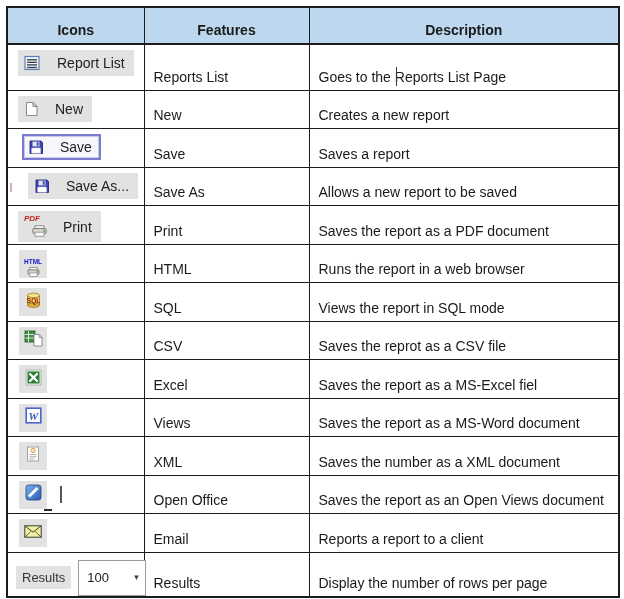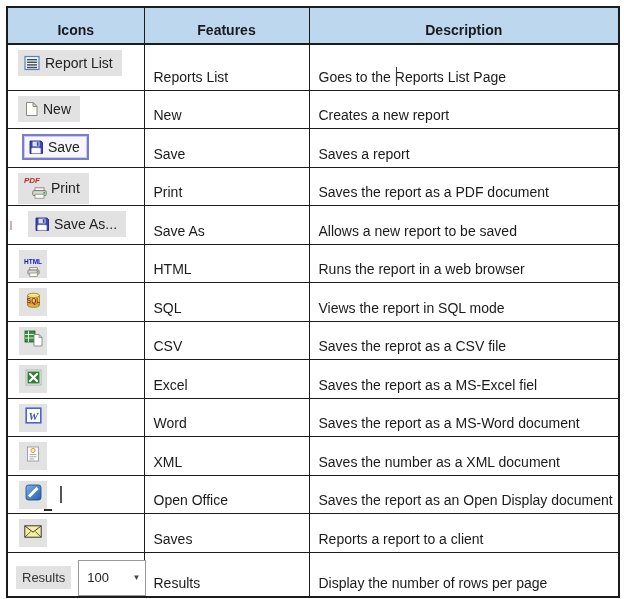--- a/index.html
+++ b/index.html
@@ -42,21 +42,21 @@
   td.feature-cell, td.desc-cell {
     vertical-align: bottom;
     padding: 0 0 5px 9px;
     font-size: 14px;
     position: relative;
   }
   
   .tool-button {
     display: inline-flex;
     align-items: center;
-    gap: 4px;
+    gap: 16px;
     background: #e2e2e2;
     border: 1px solid transparent;
     padding: 4px 8px 4px 5px;
     font-size: 14px;
     color: #222;
     line-height: 1;
     vertical-align: top;
   }
   .tool-button.focused {
     background: #f7f7fb;
@@ -177,20 +177,39 @@
             <span class="btn-label">Save</span>
           </div></td>
     <td class="feature-cell">
       <span>Save</span>
     </td>
     <td class="desc-cell">
       <span>Saves a report</span>
     </td>
   </tr>
       <tr>
+    <td class="icon-cell"><span class="sa-caret"></span><div class="tool-button" style="margin-left:12px">
+            <span class="btn-icon">
+              <svg width="16" height="16" viewBox="0 0 16 16">
+                <path d="M2 2 h11 l1.5 1.5 v11 h-12.5 z" fill="#3d45b5" stroke="#23287a" stroke-width="0.9"></path>
+                <rect x="4.5" y="2.6" width="7" height="4.8" fill="#dfe3f2"></rect>
+                <rect x="8.8" y="3.2" width="1.8" height="3.6" fill="#3d45b5"></rect>
+                <path d="M3.6 14.3 v-4.3 q0-1.1 1.1-1.1 h6.8 q1.1 0 1.1 1.1 v4.3 z" fill="#ffffff" stroke="#c8ccdd" stroke-width="0.5"></path>
+              </svg>
+            </span>
+            <span class="btn-label">Save As...</span>
+          </div></td>
+    <td class="feature-cell">
+      <span>Save As</span>
+    </td>
+    <td class="desc-cell">
+      <span>Allows a new report to be saved</span>
+    </td>
+  </tr>
+      <tr>
     <td class="icon-cell"><div class="tool-button" style="margin-left:2px">
             <span class="btn-icon">
               <span class="print-wrap">
                 <span class="pdf-label">PDF</span>
                 <svg width="15" height="12" viewBox="0 0 15 12">
                   <rect x="3" y="0.8" width="9" height="3" fill="#f8f8f2" stroke="#777" stroke-width="0.8"></rect>
                   <rect x="0.8" y="3.6" width="13.4" height="5" rx="1" fill="#d9d9cc" stroke="#666" stroke-width="0.8"></rect>
                   <rect x="3" y="7.2" width="9" height="4" fill="#fcfcf8" stroke="#888" stroke-width="0.8"></rect>
                   <circle cx="12.2" cy="5.8" r="1" fill="#44aa44"></circle>
                 </svg>
@@ -199,39 +218,20 @@
             <span class="btn-label">Print</span>
           </div></td>
     <td class="feature-cell">
       <span>Print</span>
     </td>
     <td class="desc-cell">
       <span>Saves the report as a PDF document</span>
     </td>
   </tr>
       <tr>
-    <td class="icon-cell"><span class="sa-caret"></span><div class="tool-button" style="margin-left:12px">
-            <span class="btn-icon">
-              <svg width="16" height="16" viewBox="0 0 16 16">
-                <path d="M2 2 h11 l1.5 1.5 v11 h-12.5 z" fill="#3d45b5" stroke="#23287a" stroke-width="0.9"></path>
-                <rect x="4.5" y="2.6" width="7" height="4.8" fill="#dfe3f2"></rect>
-                <rect x="8.8" y="3.2" width="1.8" height="3.6" fill="#3d45b5"></rect>
-                <path d="M3.6 14.3 v-4.3 q0-1.1 1.1-1.1 h6.8 q1.1 0 1.1 1.1 v4.3 z" fill="#ffffff" stroke="#c8ccdd" stroke-width="0.5"></path>
-              </svg>
-            </span>
-            <span class="btn-label">Save As...</span>
-          </div></td>
-    <td class="feature-cell">
-      <span>Save As</span>
-    </td>
-    <td class="desc-cell">
-      <span>Allows a new report to be saved</span>
-    </td>
-  </tr>
-      <tr>
     <td class="icon-cell"><div class="icon-tile" style="margin-left:3px">
             <span><span class="html-wrap">
                 <span class="html-label">HTML</span>
                 <svg width="13" height="10" viewBox="0 0 15 12">
                   <rect x="3" y="0.8" width="9" height="3" fill="#f8f8f2" stroke="#777" stroke-width="0.9"></rect>
                   <rect x="0.8" y="3.6" width="13.4" height="5" rx="1" fill="#d9d9cc" stroke="#666" stroke-width="0.9"></rect>
                   <rect x="3" y="7.2" width="9" height="4" fill="#fcfcf8" stroke="#888" stroke-width="0.9"></rect>
                   <circle cx="12.2" cy="5.8" r="1.1" fill="#44aa44"></circle>
                 </svg>
               </span></span>
@@ -295,21 +295,21 @@
     </td>
   </tr>
       <tr>
     <td class="icon-cell"><div class="icon-tile" style="margin-left:3px">
             <span><svg width="17" height="17" viewBox="0 0 17 17">
                 <rect x="1.2" y="1.2" width="14.6" height="14.6" fill="#fdfdff" stroke="#4a66c8" stroke-width="1.6"></rect>
                 <text x="8.5" y="12.5" text-anchor="middle" font-size="11" font-style="italic" font-weight="bold" fill="#3a58c0" font-family="Liberation Serif, serif">W</text>
               </svg></span>
           </div></td>
     <td class="feature-cell">
-      <span>Word</span>
+      <span>Views</span>
     </td>
     <td class="desc-cell">
       <span>Saves the report as a MS-Word document</span>
     </td>
   </tr>
       <tr>
     <td class="icon-cell"><div class="icon-tile" style="margin-left:3px">
             <span><svg width="14" height="16" viewBox="0 0 14 16">
                 <rect x="1.5" y="1" width="11" height="14" fill="#fff" stroke="#999" stroke-width="0.9"></rect>
                 <circle cx="7" cy="4.5" r="2.1" fill="#fbe9c8" stroke="#d68f2e" stroke-width="0.9"></circle>
@@ -335,33 +335,33 @@
                   </linearGradient>
                 </defs>
                 <rect x="1" y="1" width="15" height="15" rx="2.5" fill="url(#oog)" stroke="#1d4687" stroke-width="0.8"></rect>
                 <path d="M4 12.5 L12.5 4" stroke="#fff" stroke-width="3"></path>
               </svg></span>
           </div><span class="oo-caret"></span><span class="oo-underscore"></span></td>
     <td class="feature-cell">
       <span>Open Office</span>
     </td>
     <td class="desc-cell">
-      <span>Saves the report as an Open Display document</span>
+      <span>Saves the report as an Open Views document</span>
     </td>
   </tr>
       <tr>
     <td class="icon-cell"><div class="icon-tile" style="margin-left:3px">
             <span><svg width="18" height="13" viewBox="0 0 18 13">
                 <rect x="0.8" y="0.8" width="16.4" height="11.4" fill="#f4f0a2" stroke="#3a3a3a" stroke-width="1"></rect>
                 <path d="M1 1 L9 7.2 L17 1" fill="none" stroke="#3a3a3a" stroke-width="1"></path>
                 <path d="M1 12 L6.6 6.6 M17 12 L11.4 6.6" fill="none" stroke="#3a3a3a" stroke-width="0.8"></path>
               </svg></span>
           </div></td>
     <td class="feature-cell">
-      <span>Saves</span>
+      <span>Email</span>
     </td>
     <td class="desc-cell">
       <span>Reports a report to a client</span>
     </td>
   </tr>
       <tr>
     <td class="icon-cell"><div class="results-widget">
             <span class="results-label">Results</span>
             <div class="results-dropdown">
               <span class="dd-value">100</span>

